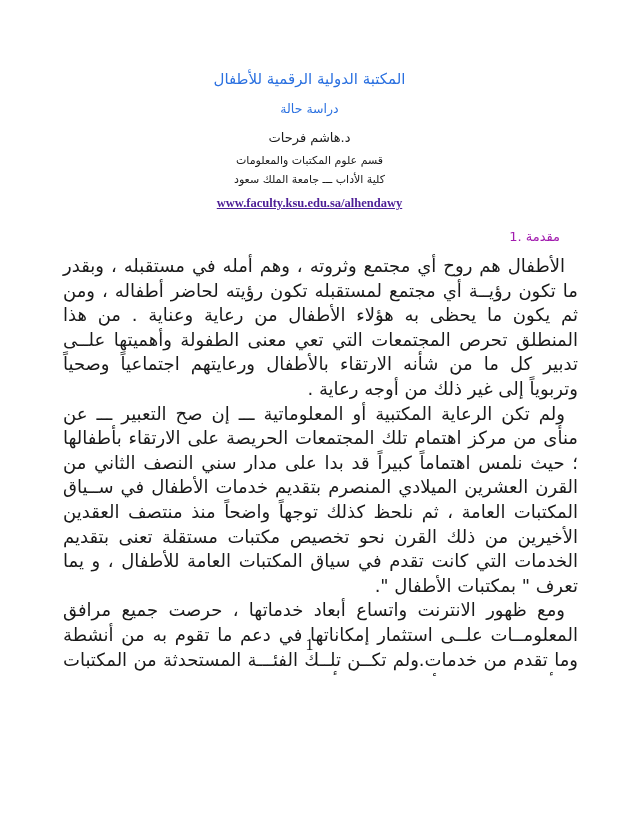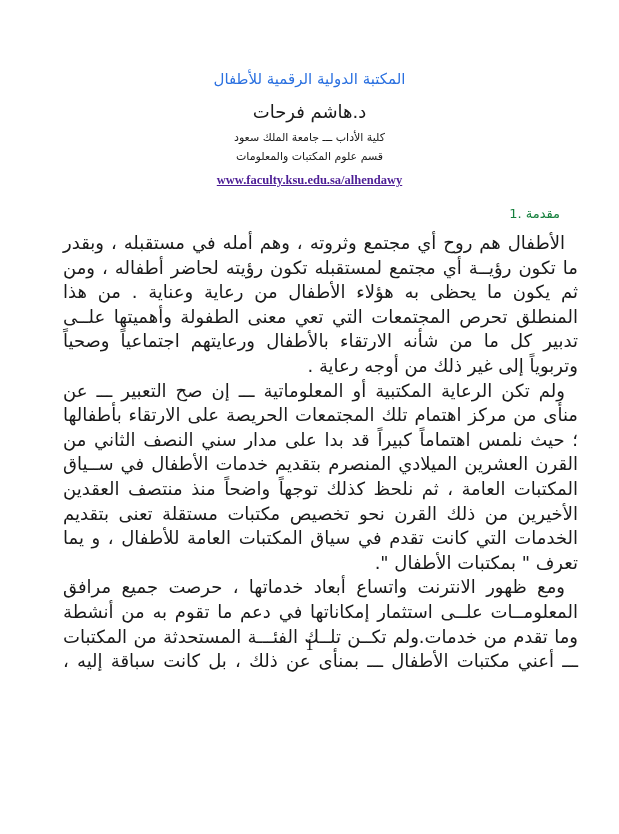--- a/index.html
+++ b/index.html
@@ -20,21 +20,21 @@
     margin: 0 0 13px 0;
     font-weight: normal;
   }
   .doc-subtitle {
     font-size: 12.5px;
     color: #2a70e0;
     margin: 0 0 14px 0;
     font-weight: normal;
   }
   .author {
-    font-size: 18px;
+    font-size: 13px;
     margin: 0 0 9px 0;
   }
   .affil {
     font-size: 11px;
     margin: 0 0 6px 0;
   }
   .url-line { margin: 2px 0 0 0; }
   .url-link {
     font-family: "Liberation Serif", serif;
     font-size: 12.5px;
@@ -43,21 +43,21 @@
     font-weight: 600;
   }
   .content {
     direction: rtl;
     margin: 18px 41px 0 63px;
   }
   .section-heading {
     text-align: right;
     padding-left: 0;
     padding-right: 18px;
-    color: #15803d;
+    color: #a21caf;
     font-size: 13px;
     margin: 0 0 10px 0;
   }
   .body-text p {
     font-size: 18px;
     line-height: 24.6px;
     text-align: justify;
     text-justify: inter-word;
     text-indent: 13px;
     margin: 0;
@@ -73,23 +73,24 @@
     color: #111111;
   }
 </style>
 </head>
 <body>
 
 <div class="page">
 
   <div class="header" dir="rtl">
     <h1 class="doc-title">المكتبة الدولية الرقمية للأطفال</h1>
+    <div class="doc-subtitle">دراسة حالة</div>
     <div class="author">د.هاشم فرحات</div>
+    <div class="affil">قسم علوم المكتبات والمعلومات</div>
     <div class="affil">كلية الأداب ـــ جامعة الملك سعود</div>
-    <div class="affil">قسم علوم المكتبات والمعلومات</div>
     <div class="url-line" dir="ltr">
       <a href="#" class="url-link">www.faculty.ksu.edu.sa/alhendawy</a>
     </div>
   </div>
 
   <div class="content">
     <div class="section-heading">
       <span dir="ltr"><span>1.</span> <span>مقدمة</span></span>
     </div>
 

